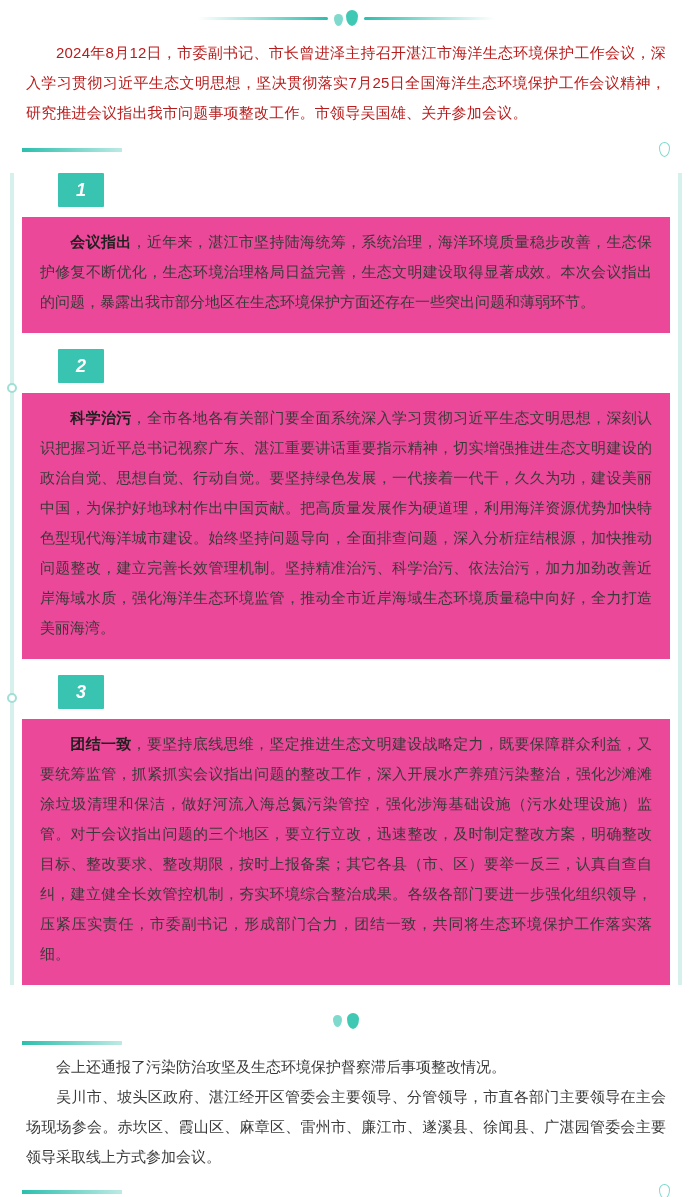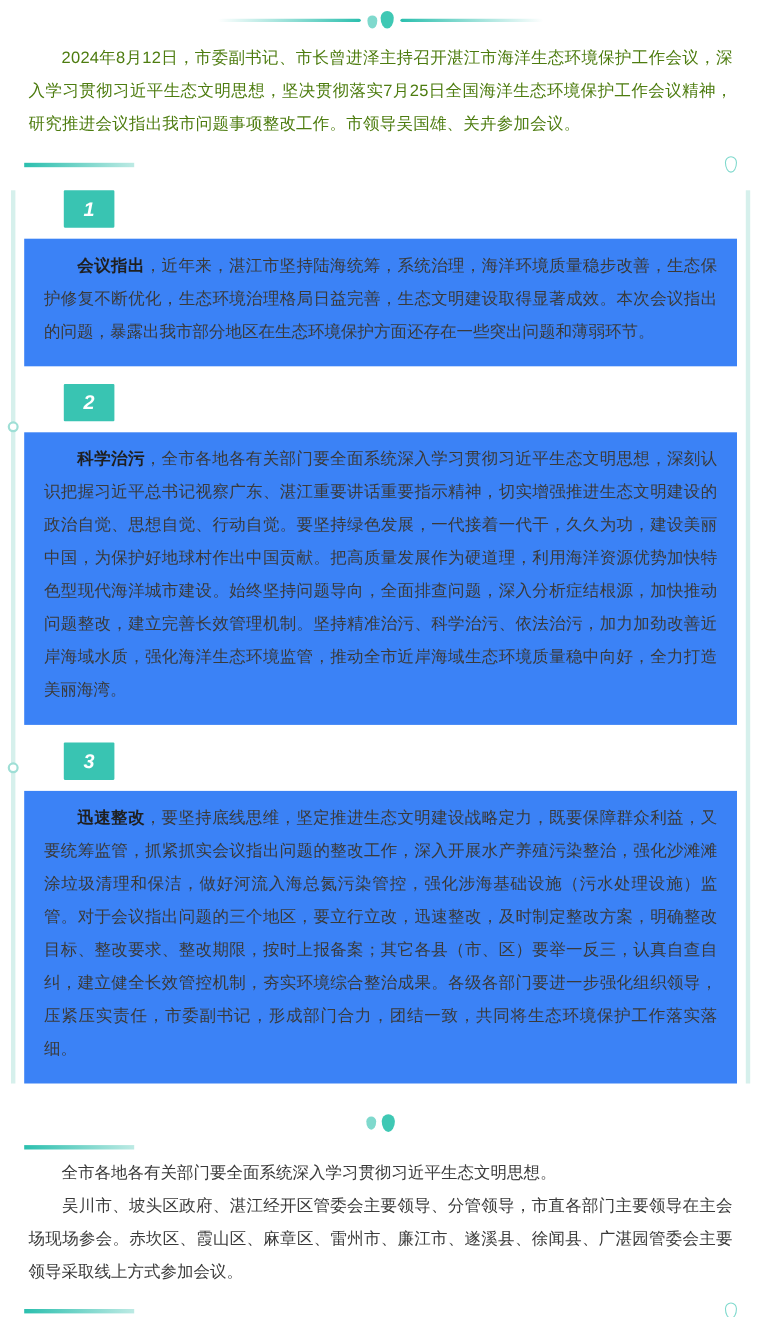--- a/index.html
+++ b/index.html
@@ -59,21 +59,21 @@
   
   .intro {
     padding: 6px 26px 0 26px;
   }
   .intro p {
     margin: 0;
     font-size: 15px;
     line-height: 30px;
     text-align: justify;
     text-justify: inter-ideograph;
-    color: #4d7c0f;
+    color: #b91c1c;
     letter-spacing: 0.2px;
   }
   .intro p .indent { display: inline-block; width: 30px; }
 
   .divider-row {
     display: flex;
     align-items: center;
     justify-content: space-between;
     padding: 14px 22px 0 22px;
   }
@@ -135,21 +135,21 @@
   .num-badge::after {
     content: "";
     position: absolute;
     right: -8px;
     top: 0;
     border-top: 34px solid #39c4b2;
     border-right: 8px solid transparent;
     opacity: 0;
   }
   .card {
-    background: #3b82f6;
+    background: #ec4899;
     padding: 10px 18px 16px 18px;
   }
   .card p {
     margin: 0;
     font-size: 15px;
     line-height: 30px;
     text-align: justify;
     text-justify: inter-ideograph;
     color: #3a3a3a;
   }
@@ -229,37 +229,37 @@
     <div class="section">
       <div class="num-badge">2</div>
       <div class="card">
         <p><span class="indent"></span><span class="lead">科学治污</span><span>，全市各地各有关部门要全面系统深入学习贯彻习近平生态文明思想，深刻认识把握习近平总书记视察广东、湛江重要讲话重要指示精神，切实增强推进生态文明建设的政治自觉、思想自觉、行动自觉。要坚持绿色发展，一代接着一代干，久久为功，建设美丽中国，为保护好地球村作出中国贡献。把高质量发展作为硬道理，利用海洋资源优势加快特色型现代海洋城市建设。始终坚持问题导向，全面排查问题，深入分析症结根源，加快推动问题整改，建立完善长效管理机制。坚持精准治污、科学治污、依法治污，加力加劲改善近岸海域水质，强化海洋生态环境监管，推动全市近岸海域生态环境质量稳中向好，全力打造美丽海湾。</span></p>
       </div>
     </div>
 
     <div class="section">
       <div class="num-badge">3</div>
       <div class="card">
-        <p><span class="indent"></span><span class="lead">迅速整改</span><span>，要坚持底线思维，坚定推进生态文明建设战略定力，既要保障群众利益，又要统筹监管，抓紧抓实会议指出问题的整改工作，深入开展水产养殖污染整治，强化沙滩滩涂垃圾清理和保洁，做好河流入海总氮污染管控，强化涉海基础设施（污水处理设施）监管。对于会议指出问题的三个地区，要立行立改，迅速整改，及时制定整改方案，明确整改目标、整改要求、整改期限，按时上报备案；其它各县（市、区）要举一反三，认真自查自纠，建立健全长效管控机制，夯实环境综合整治成果。各级各部门要进一步强化组织领导，压紧压实责任，市委副书记，形成部门合力，团结一致，共同将生态环境保护工作落实落细。</span></p>
+        <p><span class="indent"></span><span class="lead">团结一致</span><span>，要坚持底线思维，坚定推进生态文明建设战略定力，既要保障群众利益，又要统筹监管，抓紧抓实会议指出问题的整改工作，深入开展水产养殖污染整治，强化沙滩滩涂垃圾清理和保洁，做好河流入海总氮污染管控，强化涉海基础设施（污水处理设施）监管。对于会议指出问题的三个地区，要立行立改，迅速整改，及时制定整改方案，明确整改目标、整改要求、整改期限，按时上报备案；其它各县（市、区）要举一反三，认真自查自纠，建立健全长效管控机制，夯实环境综合整治成果。各级各部门要进一步强化组织领导，压紧压实责任，市委副书记，形成部门合力，团结一致，共同将生态环境保护工作落实落细。</span></p>
       </div>
     </div>
   </div>
 
   <div class="closing-ornament">
     <span class="drop small"></span>
     <span class="drop"></span>
   </div>
 
   <div class="divider-row" style="padding-top:2px;">
     <div class="divider-left"></div>
     <div class="divider-drop" style="visibility:hidden;"></div>
   </div>
 
   <div class="closing">
-    <p><span class="indent"></span><span>全市各地各有关部门要全面系统深入学习贯彻习近平生态文明思想。</span></p>
+    <p><span class="indent"></span><span>会上还通报了污染防治攻坚及生态环境保护督察滞后事项整改情况。</span></p>
     <p><span class="indent"></span><span>吴川市、坡头区政府、湛江经开区管委会主要领导、分管领导，市直各部门主要领导在主会场现场参会。赤坎区、霞山区、麻章区、雷州市、廉江市、遂溪县、徐闻县、广湛园管委会主要领导采取线上方式参加会议。</span></p>
   </div>
 
   <div class="footer-divider-row">
     <div class="footer-divider-left"></div>
     <div class="divider-drop"></div>
   </div>
 
 </div>
 

